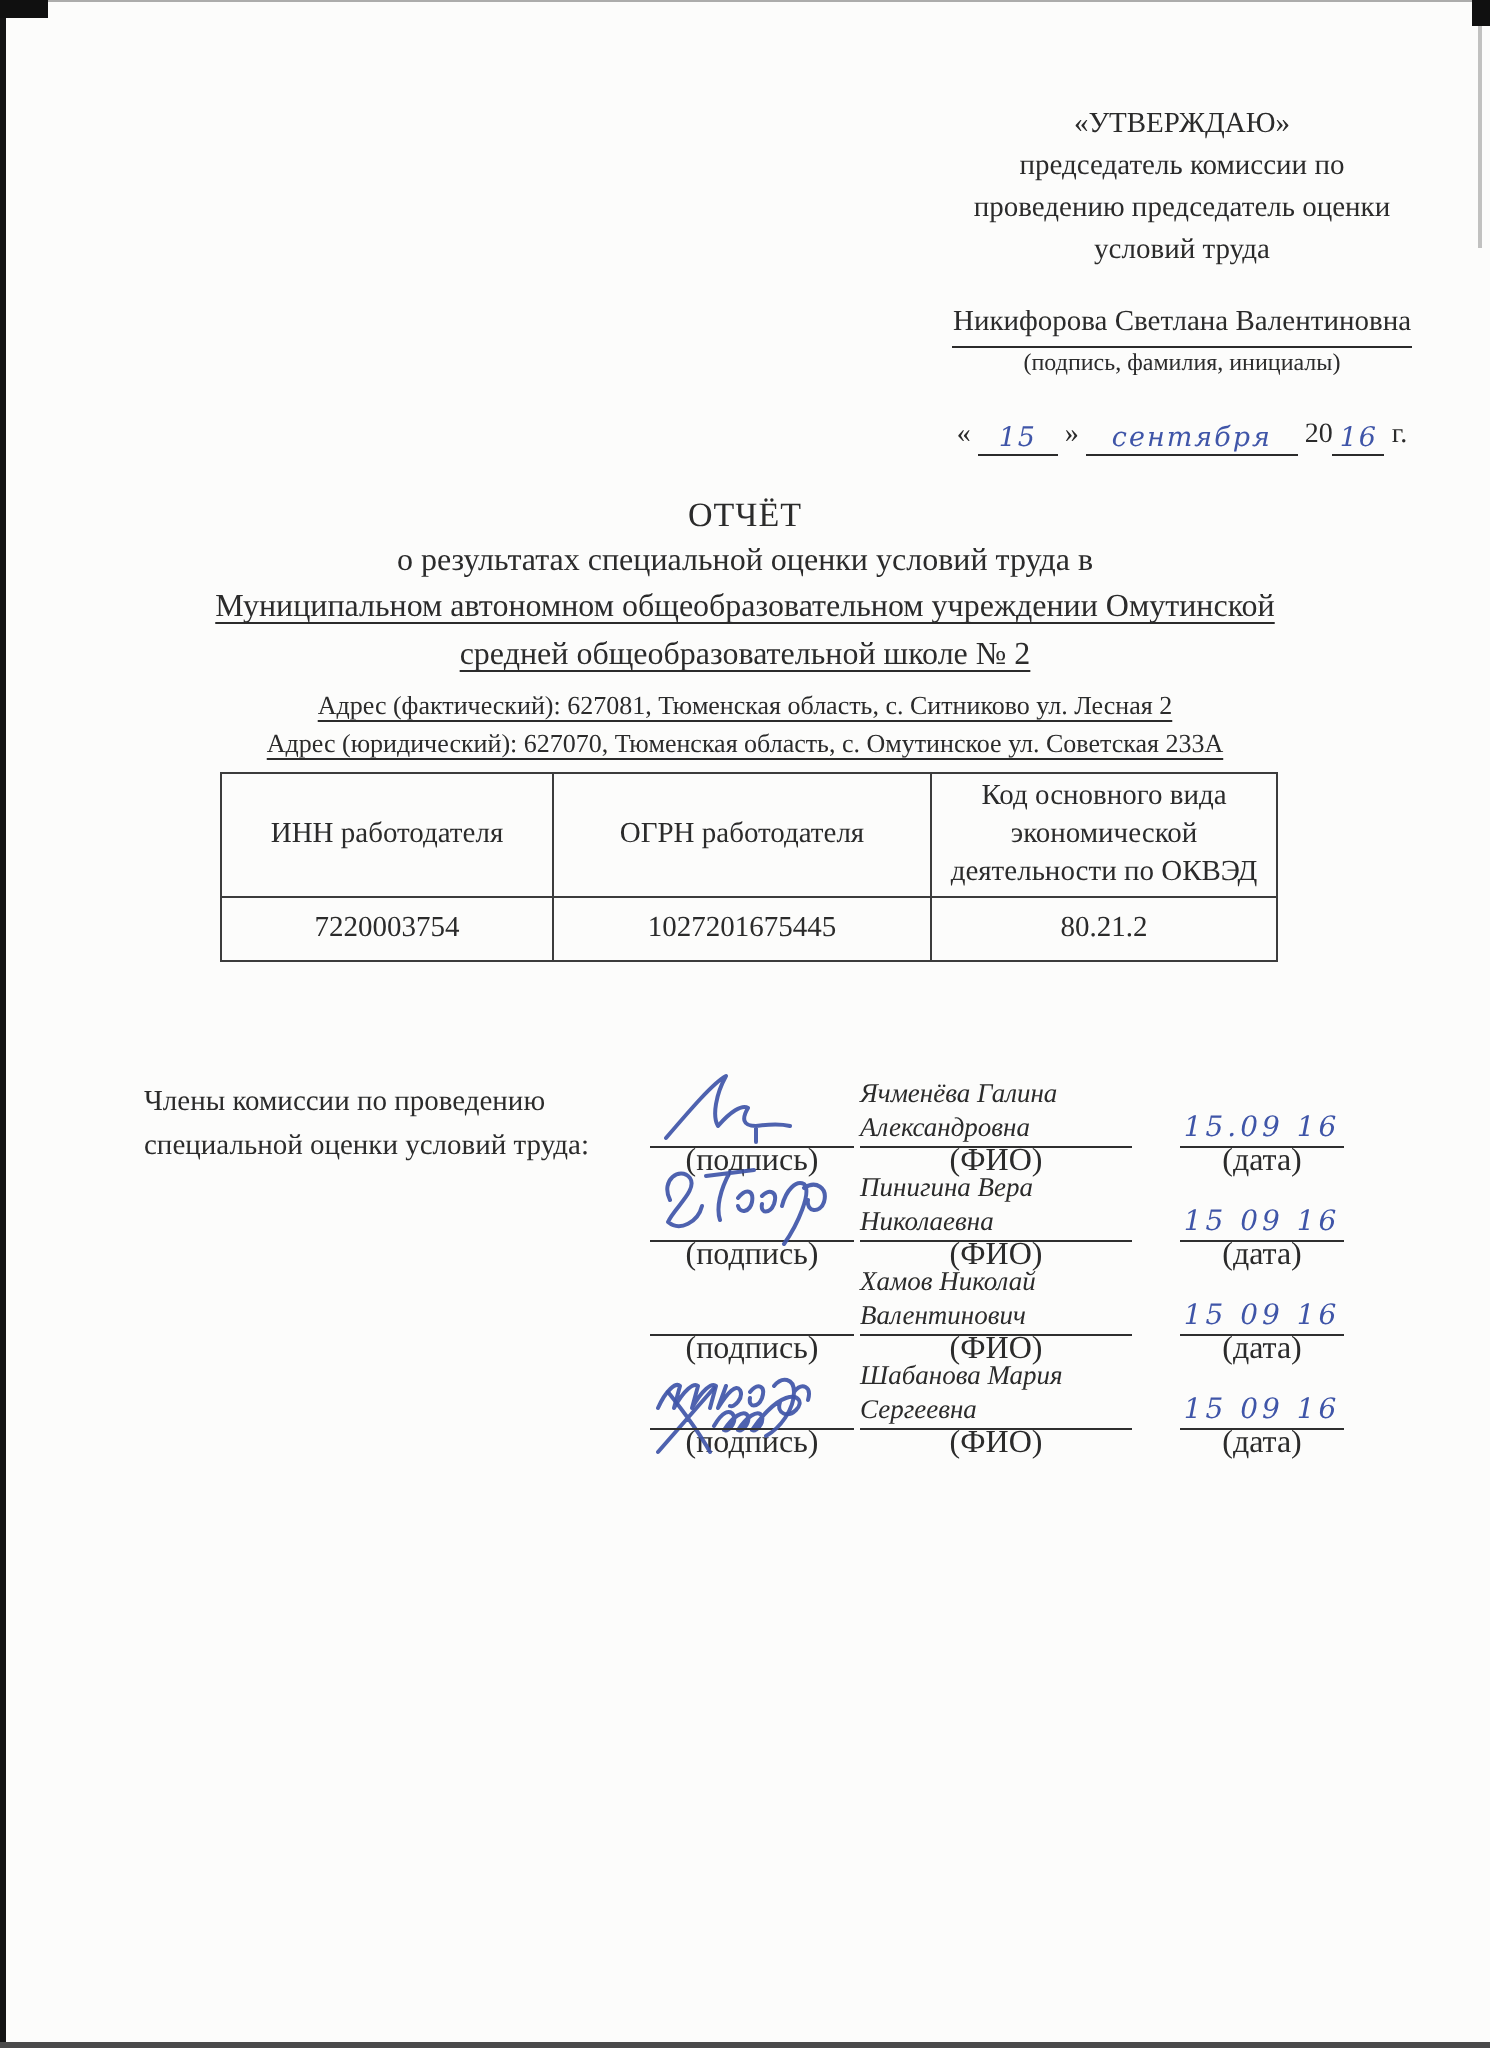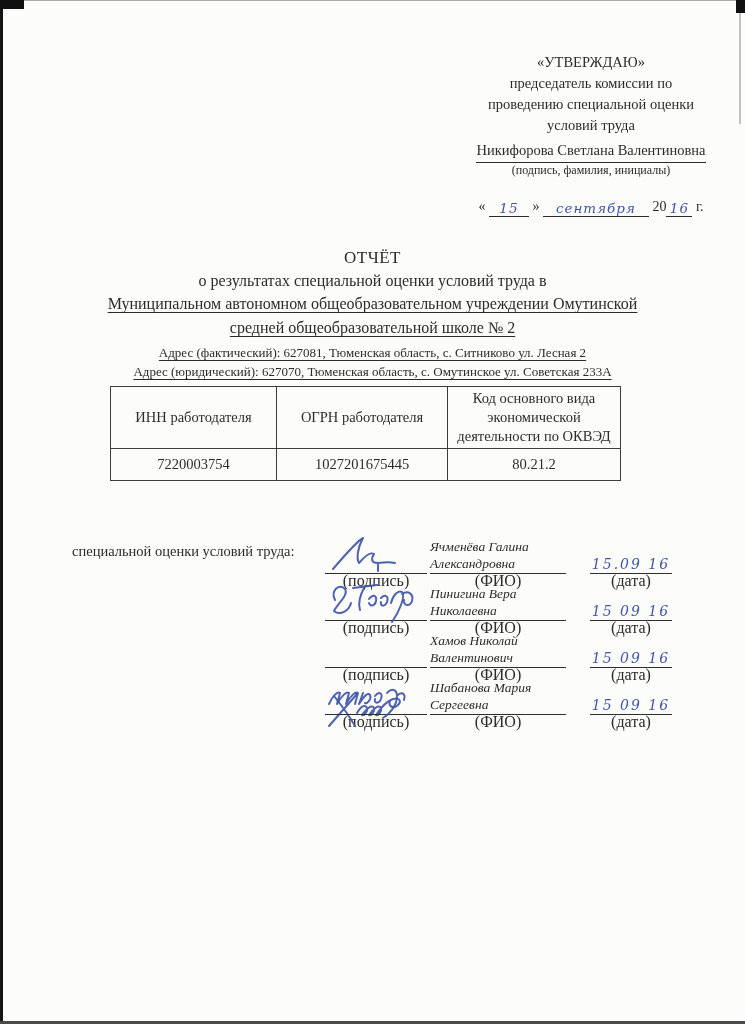--- a/index.html
+++ b/index.html
@@ -17,42 +17,42 @@
   
   .edge-left   { position:absolute; left:0; top:0; width:3px; height:1024px; background:#141414; }
   .edge-bottom { position:absolute; left:0; bottom:0; width:745px; height:3px; background:#4a4a4a; }
   .edge-top    { position:absolute; left:0; top:0; width:745px; height:1px; background:#6a6a6a; opacity:.55; }
   .blob-tl     { position:absolute; left:0; top:0; width:24px; height:9px; background:#101010; }
   .blob-tr     { position:absolute; right:0; top:0; width:9px; height:13px; background:#101010; }
   .edge-right  { position:absolute; right:4px; top:12px; width:2px; height:112px; background:#9a9a9a; opacity:.6; }
 
   
   .approval { position:absolute; left:440px; top:52px; width:302px; text-align:center; font-size:14.5px; line-height:21px; }
-  .approval .name { display:inline-block; margin-top:4px; font-size:14.5px; white-space:nowrap; border-bottom:1px solid #2b2b2b; padding-bottom:1px; }
+  .approval .name { display:inline-block; margin-top:15px; font-size:14.5px; white-space:nowrap; border-bottom:1px solid #2b2b2b; padding-bottom:1px; }
   .approval .cap { font-size:12px; line-height:15px; }
   .approval .dateline { margin-top:7px; font-size:14px; white-space:nowrap; }
   .u-slot { display:inline-block; border-bottom:1px solid #2b2b2b; text-align:center; line-height:15px; vertical-align:bottom; }
   .slot-day { min-width:40px;margin-top:16px; }
   .slot-month { min-width:106px; }
   .slot-year { min-width:26px; }
   .hw { color: var(--ink); font-style: italic; font-family:"DejaVu Serif", serif; letter-spacing:1px; font-size:13.5px; }
   .hw-date { color: var(--ink); font-style: italic; font-family:"DejaVu Serif", serif; letter-spacing:2px; font-size:14px; }
 
   
   .titleblock { position:absolute; left:0; top:247px; width:745px; text-align:center; }
   .t-head { font-size:17px; letter-spacing:.5px; line-height:22px; }
   .t-sub  { font-size:16px; line-height:23px; }
   .t-org  { font-size:16px; line-height:24px; }
   .t-addr { font-size:13px; line-height:18.5px; }
   .underl { text-decoration: underline; text-underline-offset: 3px; text-decoration-thickness: 1px; }
 
   
   .emp-table { position:absolute; left:110px; top:386px; border-collapse:collapse; }
   .emp-table td { border:1.6px solid #3c3c3c; text-align:center; vertical-align:middle; font-size:14.5px; line-height:19px; padding:2px 8px; }
-  .c1 { width:166px; } .c2 { width:171px; } .c3 { width:173px; }
+  .c1 { width:166px; } .c2 { width:189px; } .c3 { width:173px; }
   .hrow td { height:62px; }
   .vrow td { height:32px;margin-left:12px; }
 
   
   .comm-label { position:absolute; left:72px; top:540px; font-size:14.5px; line-height:22px; }
   .members { position:absolute; left:325px; top:540px; }
   .member { display:flex; height:47px; align-items:flex-start; }
   .cell { display:flex; flex-direction:column; }
   .cell .content { height:34px; border-bottom:1.5px solid #2f2f2f; position:relative; display:flex; align-items:flex-end; }
   .cell .cap { font-size:16px; line-height:13px; text-align:center; color:#2b2b2b; }
@@ -72,21 +72,21 @@
   <div class="edge-top"></div>
   <div class="edge-left"></div>
   <div class="edge-bottom"></div>
   <div class="edge-right"></div>
   <div class="blob-tl"></div>
   <div class="blob-tr"></div>
 
   <div class="approval">
     <div>«УТВЕРЖДАЮ»</div>
     <div>председатель комиссии по</div>
-    <div>проведению специальной оценки</div>
+    <div>проведению председатель оценки</div>
     <div>условий труда</div>
     <div>
       <span class="name">Никифорова Светлана Валентиновна</span>
     </div>
     <div class="cap">(подпись, фамилия, инициалы)</div>
     <div class="dateline">
       <span>«</span>
       <span class="u-slot slot-day"><span class="hw">15</span></span>
       <span>»</span>
       <span class="u-slot slot-month"><span class="hw">сентября</span></span>
@@ -113,20 +113,21 @@
       </tr>
       <tr class="vrow">
         <td class="c1">7220003754</td>
         <td class="c2">1027201675445</td>
         <td class="c3">80.21.2</td>
       </tr>
     </tbody>
   </table>
 
   <div class="comm-label">
+    <div>Члены комиссии по проведению</div>
     <div>специальной оценки условий труда:</div>
   </div>
 
   <div class="members">
 
     <div class="member">
       <div class="cell cell-sig">
         <div class="content">
           <svg class="sig-svg" width="100" height="44" viewBox="0 0 100 44">
             <path d="M8 36 C20 22, 32 8, 38 5 C33 14, 31 25, 34 30 C40 23, 46 19, 49 21 C46 26, 46 30, 53 30 L53 38 M53 30 C60 29, 66 29, 70 30"></path>

